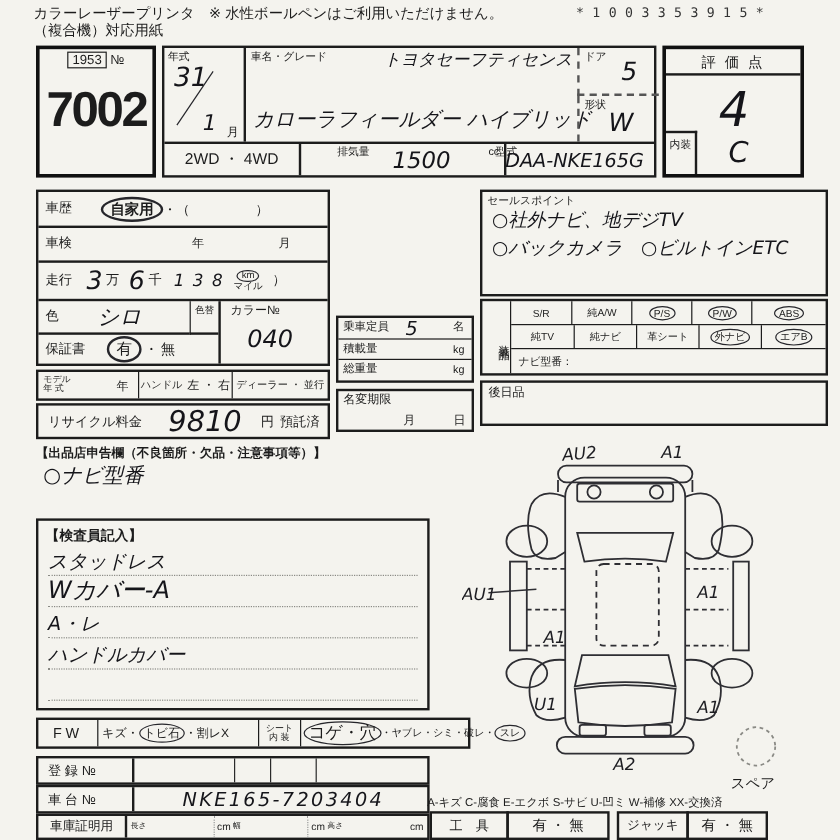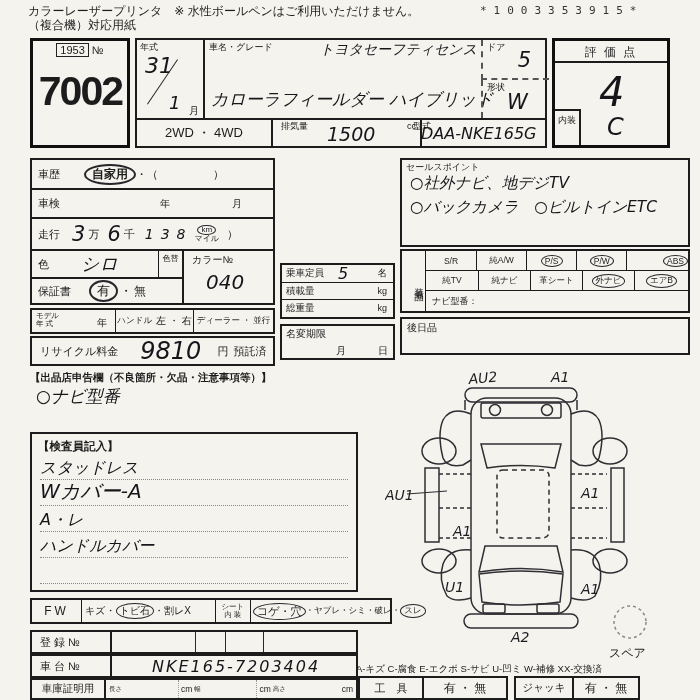--- a/index.html
+++ b/index.html
@@ -55,21 +55,21 @@
     </div>
     <div class="abs" style="left:344px;top:0;width:68px;height:40px;border-left:2px dashed #555;border-bottom:2px dashed #555">
       <div class="lbl" style="margin:2px 0 0 4px;font-size:9px">ドア</div>
       <div class="hw abs" style="right:18px;top:8px;font-size:21px">5</div>
     </div>
     <div class="abs" style="left:344px;top:40px;width:68px;height:38px;border-left:2px dashed #555">
       <div class="lbl" style="margin:2px 0 0 4px;font-size:9px">形状</div>
       <div class="hw abs" style="left:24px;top:10px;font-size:21px">W</div>
     </div>
     <div class="abs" style="left:0;top:78px;width:408px;height:28px;border-top:2px solid #1c1c1c">
-      <div class="abs flexrow" style="left:0;top:0;width:136px;height:100%;border-right:2px solid #1c1c1c;justify-content:center;font-size:13px">2WD ・ 4WD</div>
+      <div class="abs flexrow" style="left:0;top:0;width:114px;height:100%;border-right:2px solid #1c1c1c;justify-content:center;font-size:13px">2WD ・ 4WD</div>
       <div class="abs" style="left:140px;top:0;width:145px;height:100%;border-right:2px solid #1c1c1c">
         <span class="lbl abs" style="left:4px;top:1px;font-size:9px">排気量</span>
         <span class="lbl abs" style="right:4px;top:1px;font-size:9px">cc</span>
         <span class="hw abs" style="left:50px;top:3px;font-size:19px">1500</span>
       </div>
       <div class="abs" style="left:272px;top:0;width:136px;height:100%">
         <span class="lbl abs" style="left:4px;top:1px;font-size:9px">型式</span>
         <span class="hw abs" style="left:12px;top:4px;font-size:16px;white-space:nowrap">DAA-NKE165G</span>
       </div>
     </div>
@@ -181,21 +181,21 @@
     <div class="abs vtext" style="left:0;top:0;width:24px;height:60px;border-right:1.5px solid #1c1c1c;font-size:9.5px;text-align:center;padding-top:3px">装備品</div>
     <div class="abs flexrow" style="left:24px;top:0;width:262px;height:20px;border-bottom:1.5px solid #1c1c1c">
       <div class="flexrow" style="width:52px;height:100%;justify-content:center;font-size:8.5px">S/R</div>
       <div class="flexrow cellbl" style="width:52px;height:100%;justify-content:center;font-size:8.5px">純A/W</div>
       <div class="flexrow cellbl" style="width:52px;height:100%;justify-content:center">
           <span class="ellip2" style="font-size:8.5px">P/S</span>
         </div>
       <div class="flexrow cellbl" style="width:52px;height:100%;justify-content:center">
           <span class="ellip2" style="font-size:8.5px">P/W</span>
         </div>
-      <div class="flexrow cellbl" style="width:64px;height:100%;justify-content:flex-end">
+      <div class="flexrow cellbl" style="width:64px;height:100%;justify-content:center">
           <span class="ellip2" style="font-size:8.5px">ABS</span>
         </div>
     </div>
     <div class="abs flexrow" style="left:24px;top:20px;width:262px;height:20px;border-bottom:1.5px solid #1c1c1c">
       <div class="flexrow" style="width:52px;height:100%;justify-content:center;font-size:8.5px">純TV</div>
       <div class="flexrow cellbl" style="width:52px;height:100%;justify-content:center;font-size:8.5px">純ナビ</div>
       <div class="flexrow cellbl" style="width:52px;height:100%;justify-content:center;font-size:8.5px">革シート</div>
       <div class="flexrow cellbl" style="width:52px;height:100%;justify-content:center">
           <span class="ellip2" style="font-size:8.5px">外ナビ</span>
         </div>
@@ -232,21 +232,21 @@
     <div class="flexrow cellbl" style="width:136px;height:100%;padding-left:3px;font-size:10px;white-space:nowrap">
       <span>キズ・</span>
         <span class="ellip2" style="font-size:10px">トビ石</span>
         <span>・割レX</span>
     </div>
     <div class="cellbl stack" style="width:36px;height:100%;font-size:7.5px;justify-content:center">
       <span>シート</span>
       <span>内 装</span>
     </div>
     <div class="flexrow cellbl" style="width:140px;height:100%;padding-left:2px;font-size:8.5px;white-space:nowrap">
-      <span class="ellip2" style="font-size:11px">コゲ・穴</span>
+      <span class="ellip2" style="font-size:14px">コゲ・穴</span>
         <span>・ヤブレ・シミ・破レ・</span>
         <span class="ellip2" style="font-size:8.5px">スレ</span>
     </div>
   </div>
 
   <div class="abs b2" style="left:30px;top:630px;width:328px;height:24px">
     <div class="abs flexrow" style="left:0;top:0;width:80px;height:100%;border-right:2px solid #1c1c1c;font-size:11px;padding-left:8px">登 録 №</div>
     <div class="abs" style="left:163px;top:0;height:100%;border-left:1.5px solid #2a2a2a"></div>
     <div class="abs" style="left:193px;top:0;height:100%;border-left:1.5px solid #2a2a2a"></div>
     <div class="abs" style="left:231px;top:0;height:100%;border-left:1.5px solid #2a2a2a"></div>

